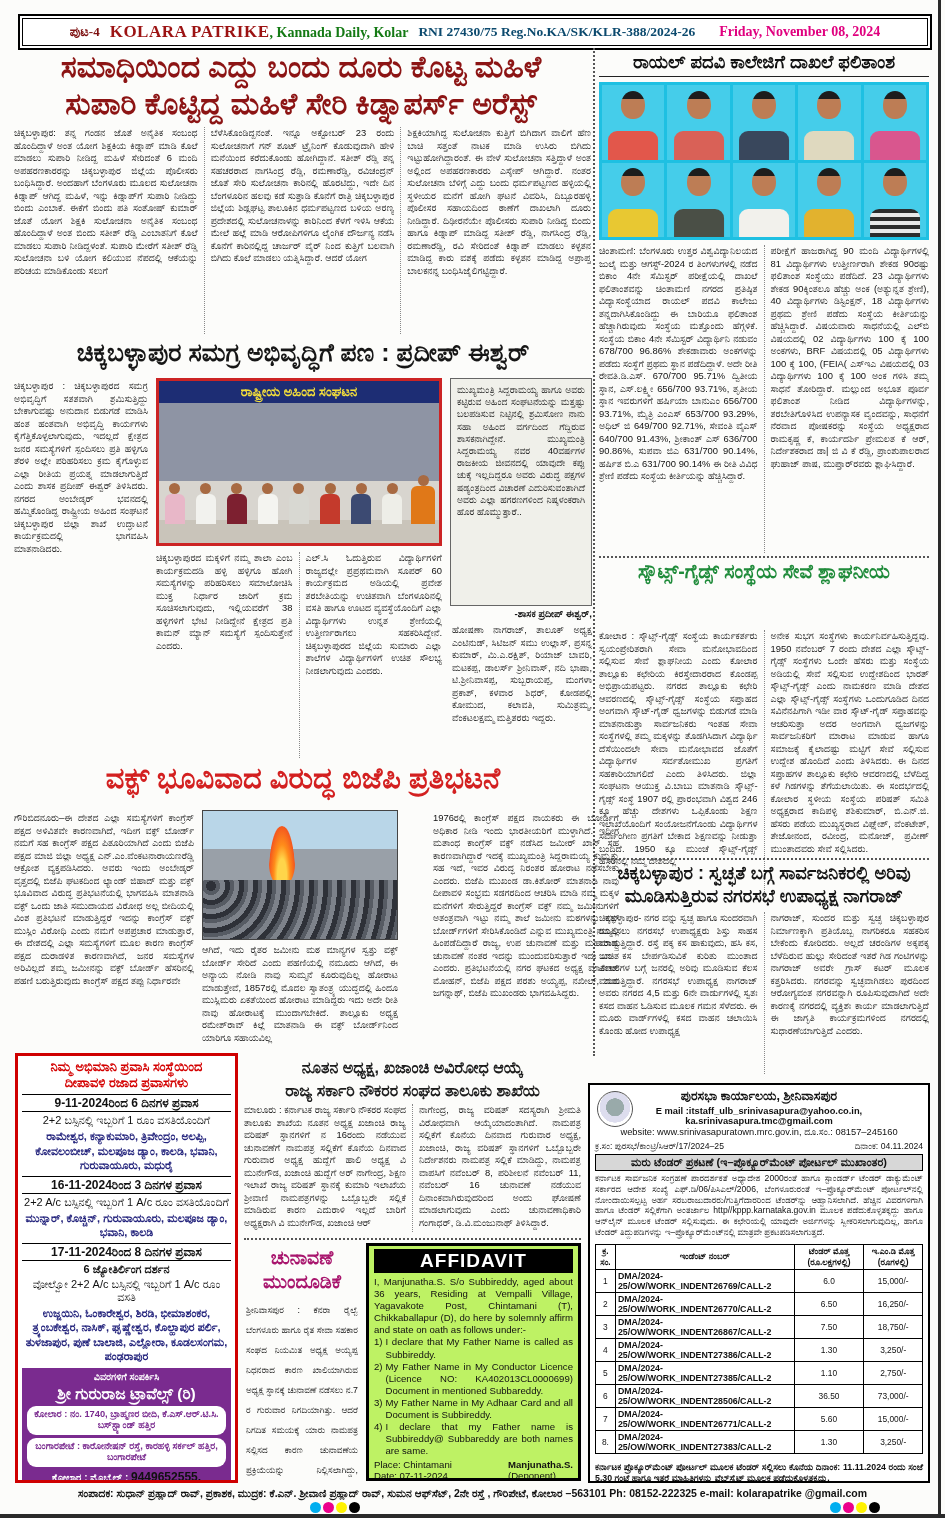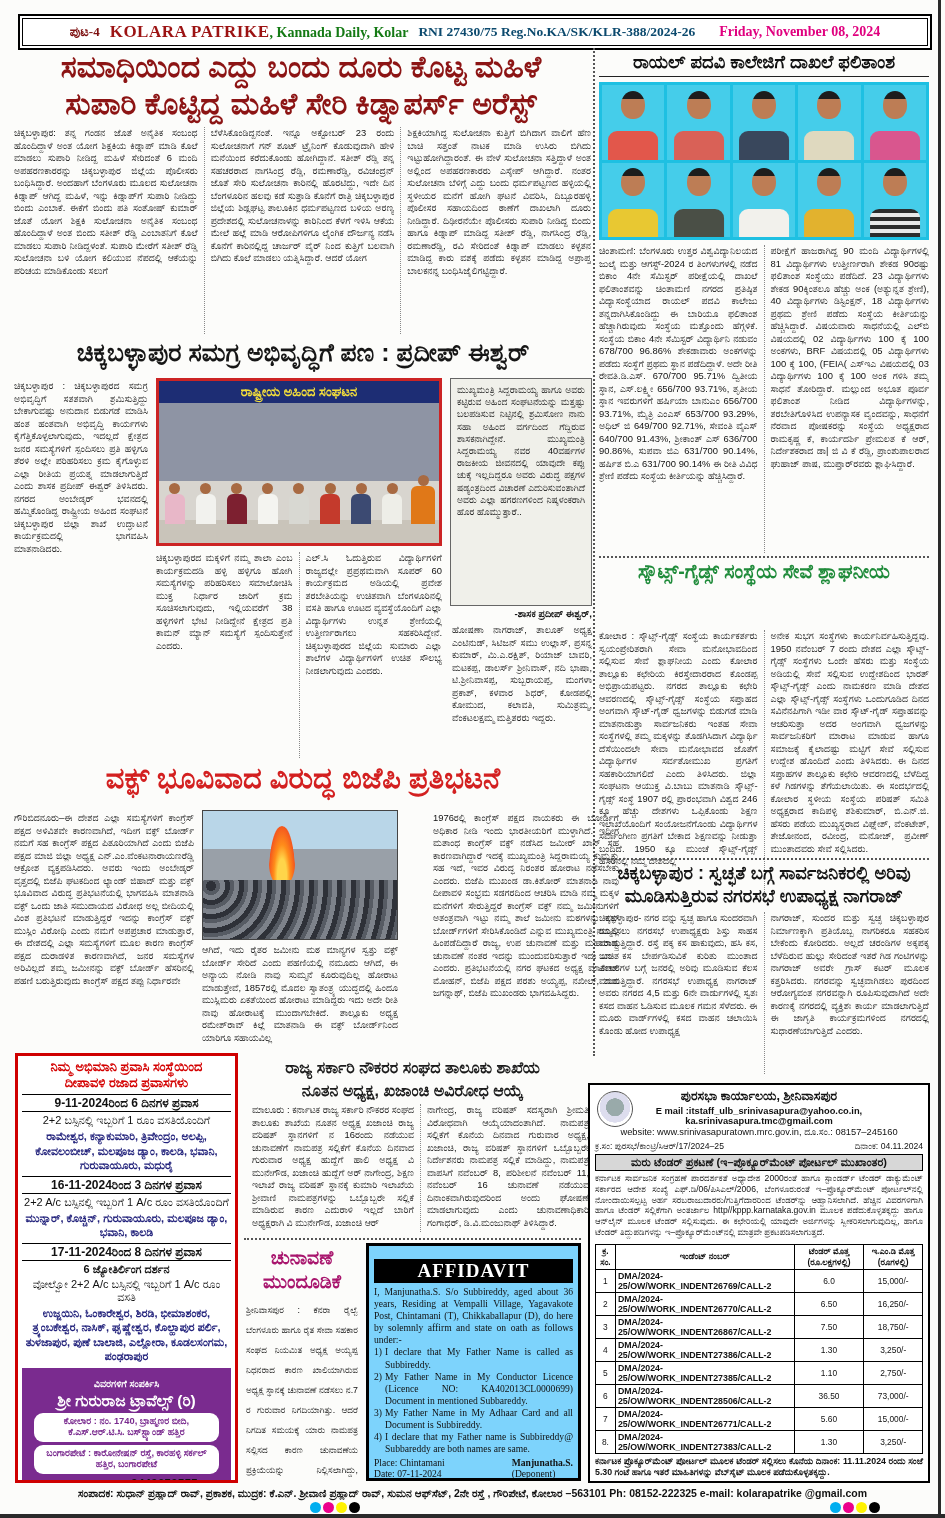--- a/index.html
+++ b/index.html
@@ -74,34 +74,34 @@
   .nagaraj-h{left:599px;top:862px;width:330px;font-size:18px;line-height:23px;color:#161616;}
   .nagaraj-cols{left:599px;top:912px;width:330px;height:162px;}
   
   .travel{left:15px;top:1053px;width:223px;height:430px;border:3px solid #cf0000;box-sizing:border-box;
        background:#fff;padding:3px 4px;overflow:hidden;}
   .tv-title{color:#d40000;font-weight:bold;text-align:center;font-size:13px;line-height:16px;}
   .tv-band{border-top:1.5px solid #000;border-bottom:1.5px solid #000;font-weight:bold;text-align:center;
        font-size:12px;margin-top:3px;padding:1px 0;}
   .tv-note{font-size:11px;text-align:center;margin-top:2px;}
   .tv-dest{font-size:11px;font-weight:bold;color:#23237c;text-align:center;line-height:14.5px;margin-top:2px;}
-  .tv-purple{background:#7a2b8f;color:#fff;margin-top:4px;padding:10px;text-align:center;}
+  .tv-purple{background:#7a2b8f;color:#fff;margin-top:4px;padding:3px;text-align:center;}
   .tv-contact{font-size:9.5px;font-weight:bold;}
   .tv-agency{font-size:15.5px;font-weight:bold;margin:2px 0;}
   .tv-box{background:#fff;color:#7a2b8f;font-weight:bold;font-size:9.3px;border-radius:9px;padding:3px 4px;margin:3px 2px;line-height:11.5px;}
   .tv-phone{font-size:10px;font-weight:bold;margin-top:2px;}
   .tv-phone b{color:#101010;font-size:12px;}
   
   .union-h{left:244px;top:1056px;width:337px;font-size:16px;line-height:23px;color:#1c1c1c;}
-  .union-cols{left:244px;top:1104px;width:337px;height:128px;margin-left:8px;}
+  .union-cols{left:244px;top:1104px;width:337px;height:128px;}
   .hrd3{left:244px;top:1238px;width:337px;}
   .election-h{left:246px;top:1246px;width:112px;color:#a8156d;font-size:19px;line-height:24px;}
   .election-b{left:246px;top:1300px;width:112px;height:178px;font-size:8.8px;line-height:20px;}
   .affidavit{left:366px;top:1243px;width:215px;height:238px;border:3px solid #000;box-sizing:border-box;
-       background:#7dd3fc;padding:13px 5px;font-family:Liberation Serif, serif;overflow:hidden;}
+       background:#bef264;padding:3px 5px;font-family:Liberation Sans, sans-serif;overflow:hidden;}
   .af-title{background:#000;color:#fff;font-weight:bold;text-align:center;font-size:19px;padding:1px 0;letter-spacing:1px;}
   .af-body{font-size:9.6px;line-height:12.1px;text-align:justify;margin-top:3px;}
   .af-item{display:flex;gap:3px;font-size:9.6px;line-height:12.1px;text-align:justify;}
   .af-foot{display:flex;justify-content:space-between;align-items:flex-end;font-size:9.6px;margin-top:2px;}
   .af-sign{font-weight:bold;}
   
   .tender{left:588px;top:1083px;width:342px;height:400px;border:2px solid #000;box-sizing:border-box;
        background:#fff;padding:4px 5px;overflow:hidden;}
   .td-head{position:relative;text-align:center;}
   .seal{position:absolute;left:2px;top:2px;width:34px;height:34px;border:1.5px solid #555;border-radius:50%;
@@ -111,21 +111,21 @@
   .td-web{font-size:9.3px;margin-top:1px;}
   .td-ref{display:flex;justify-content:space-between;font-size:8.6px;margin-top:3px;}
   .td-band{border:1px solid #000;background:#d7d7d7;font-weight:bold;text-align:center;font-size:11px;
        margin-top:2px;padding:1px 0;}
   .td-para{font-size:8.6px;line-height:10.8px;text-align:justify;margin-top:2px;}
   table.td-tab{border-collapse:collapse;width:100%;margin-top:6px;padding-left:16px;}
   .td-tab th,.td-tab td{border:1px solid #000;font-size:8.4px;padding:1px 2px;}
   .td-tab th{font-weight:bold;}
   .td-tab td.num{text-align:center;}
   .td-tab td.ind{font-weight:bold;font-size:8.8px;}
-  .td-close{font-size:8.8px;font-weight:bold;line-height:11px;text-align:justify;margin-top:2px;}
+  .td-close{font-size:8.8px;font-weight:bold;line-height:11px;text-align:justify;margin-top:8px;}
   .td-sigs{display:flex;justify-content:space-around;font-size:8.8px;text-align:center;margin-top:3px;line-height:12px;}
   
   .footer{left:0;top:1487px;width:945px;text-align:center;font-size:10.5px;font-weight:bold;}
   .dots{position:absolute;display:flex;gap:2px;}
   .dot{width:11px;height:11px;border-radius:50%;}
   .dc{background:#00aeef}.dm{background:#ec008c}.dy{background:#fff200}.dk{background:#000}
   .edge-r{left:938px;top:0;width:3px;height:1518px;background:#2a2a2a;}
   .edge-b{left:0;top:1514px;width:945px;height:4px;background:#2a2a2a;}
 </style>
 </head>
@@ -298,22 +298,22 @@
       <div class="tv-contact">ವಿವರಗಳಿಗೆ ಸಂಪರ್ಕಿಸಿ</div>
       <div class="tv-agency">ಶ್ರೀ ಗುರುರಾಜ ಟ್ರಾವೆಲ್ಸ್ (ರಿ)</div>
       <div class="tv-box">ಕೋಲಾರ : ನಂ. 1740, ಬ್ರಾಹ್ಮಣರ ಬೀದಿ, ಕೆ.ಎಸ್.ಆರ್.ಟಿ.ಸಿ. ಬಸ್‌ಸ್ಟ್ಯಾಂಡ್ ಹತ್ತಿರ</div>
       <div class="tv-box">ಬಂಗಾರಪೇಟೆ : ಕಾರೋನೇಷನ್ ರಸ್ತೆ, ಕಾರಹಳ್ಳಿ ಸರ್ಕಲ್ ಹತ್ತಿರ, ಬಂಗಾರಪೇಟೆ</div>
       <div class="tv-phone"><span>ಕೋಲಾರ : ಮೊಬೈಲ್ :</span> <b>9449652555, 9900124333</b></div>
 
     </div>
   </div>
 
   <div class="abs hl union-h">
+    <div>ನೂತನ ಅಧ್ಯಕ್ಷ, ಖಜಾಂಚಿ ಅವಿರೋಧ ಆಯ್ಕೆ</div>
     <div>ರಾಜ್ಯ ಸರ್ಕಾರಿ ನೌಕರರ ಸಂಘದ ತಾಲೂಕು ಶಾಖೆಯ</div>
-    <div>ನೂತನ ಅಧ್ಯಕ್ಷ, ಖಜಾಂಚಿ ಅವಿರೋಧ ಆಯ್ಕೆ</div>
   </div>
   <div class="abs cols union-cols">
     <div class="col bodytxt">ಮಾಲೂರು : ಕರ್ನಾಟಕ ರಾಜ್ಯ ಸರ್ಕಾರಿ ನೌಕರರ ಸಂಘದ ತಾಲೂಕು ಶಾಖೆಯ ನೂತನ ಅಧ್ಯಕ್ಷ ಖಜಾಂಚಿ ರಾಜ್ಯ ವರಿಷತ್ ಸ್ಥಾನಗಳಿಗೆ ನ 16ರಂದು ನಡೆಯುವ ಚುನಾವಣೆಗೆ ನಾಮಪತ್ರ ಸಲ್ಲಿಕೆಗೆ ಕೊನೆಯ ದಿನವಾದ ಗುರುವಾರ ಅಧ್ಯಕ್ಷ ಹುದ್ದೆಗೆ ಹಾಲಿ ಅಧ್ಯಕ್ಷ ವಿ ಮುನೇಗೌಡ, ಖಜಾಂಚಿ ಹುದ್ದೆಗೆ ಅರ್ ನಾಗೇಂದ್ರ, ಶಿಕ್ಷಣ ಇಲಾಖೆ ರಾಜ್ಯ ವರಿಷತ್ ಸ್ಥಾನಕ್ಕೆ ಕುಮಾರಿ ಇಲಾಖೆಯ ಶ್ರೀವಾಣಿ ನಾಮಪತ್ರಗಳನ್ನು ಒಬ್ಬೊಬ್ಬರೇ ಸಲ್ಲಿಕೆ ಮಾಡಿರುವ ಕಾರಣ ಎದುರಾಳಿ ಇಲ್ಲದೆ ಬಾರಿಗೆ ಅಧ್ಯಕ್ಷರಾಗಿ ವಿ ಮುನೇಗೌಡ, ಖಜಾಂಚಿ ಆರ್</div>
     <div class="col bodytxt">ನಾಗೇಂದ್ರ, ರಾಜ್ಯ ವರಿಷತ್ ಸದಸ್ಯರಾಗಿ ಶ್ರೀಮತಿ ವಿರೋಧವಾಗಿ ಆಯ್ಕೆಯಾದಂತಾಗಿದೆ. ನಾಮಪತ್ರ ಸಲ್ಲಿಕೆಗೆ ಕೊನೆಯ ದಿನವಾದ ಗುರುವಾರ ಅಧ್ಯಕ್ಷ, ಖಜಾಂಚಿ, ರಾಜ್ಯ ವರಿಷತ್ ಸ್ಥಾನಗಳಿಗೆ ಒಬ್ಬೊಬ್ಬರೇ ನಿರ್ದೇಶನರು ನಾಮಪತ್ರ ಸಲ್ಲಿಕೆ ಮಾಡಿದ್ದು, ನಾಮಪತ್ರ ವಾಪಸಿಗೆ ನವೆಂಬರ್ 8, ಪರಿಶೀಲನೆ ನವೆಂಬರ್ 11, ನವೆಂಬರ್ 16 ಚುನಾವಣೆ ನಡೆಯುವ ದಿನಾಂಕವಾಗಿರುವುದರಿಂದ ಅಂದು ಘೋಷಣೆ ಮಾಡಲಾಗುವುದು ಎಂದು ಚುನಾವಣಾಧಿಕಾರಿ ಗಂಗಾಧರ್, ಡಿ.ವಿ.ಮಂಜುನಾಥ್ ತಿಳಿಸಿದ್ದಾರೆ.</div>
   </div>
   <div class="abs hrd hrd3"></div>
 
   <div class="abs hl election-h">
     <div>ಚುನಾವಣೆ</div>
     <div>ಮುಂದೂಡಿಕೆ</div>

